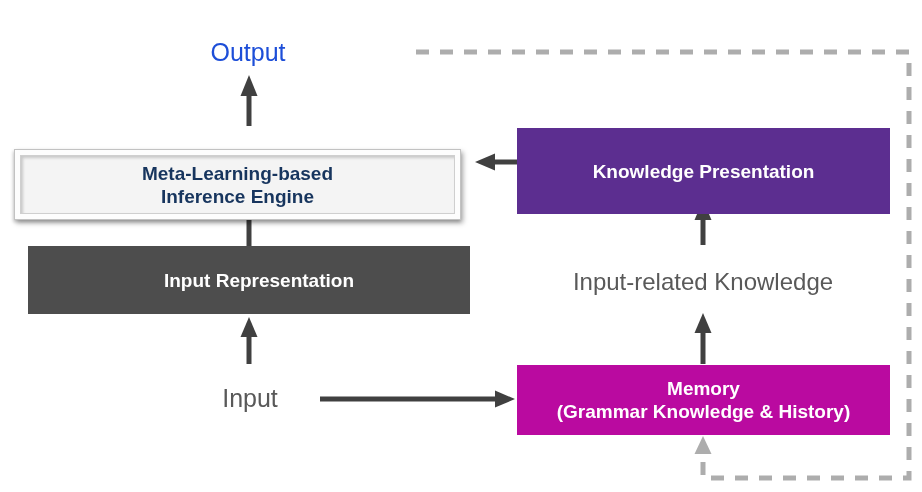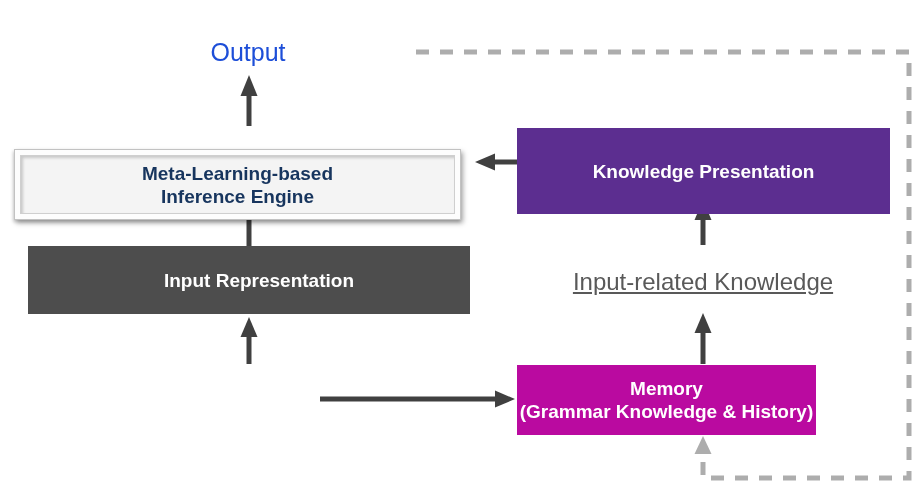--- a/index.html
+++ b/index.html
@@ -72,28 +72,29 @@
     </g>
 
     <g>
       <line x1="703" y1="364" x2="703" y2="331" stroke-width="5" stroke="#404040"></line>
       <polygon points="703,313 694.5,333 711.5,333" stroke="none" fill="#404040"></polygon>
     </g>
   </svg>
 
   <div class="free-label" style="left: 148px; top: 38px; width: 200px; color: #1d4ed8;">Output</div>
 
+  <div class="free-label" style="left: 150px; top: 384px; width: 200px; color: rgb(89, 89, 89);">Input</div>
 
-  <div class="free-label" style="left: 533px; top: 268px; width: 340px; font-size: 24px; color: rgb(89, 89, 89); text-decoration: underline;">Input-related Knowledge</div>
+  <div class="free-label" style="left: 533px; top: 268px; width: 340px; font-size: 24px; color: rgb(89, 89, 89);">Input-related Knowledge</div>
 
   <div class="meta-outer" style="left:14px;top:126px;width:447px;height:71px;margin-top:23px;">
     <div class="meta-inner" style="color: rgb(23, 53, 94); background: rgb(244, 244, 244);">Meta-Learning-based
 Inference Engine</div>
   </div>
 
   <div class="box" style="left: 517px; top: 128px; width: 373px; height: 86px; background: rgb(92, 46, 144); color: rgb(255, 255, 255);">Knowledge Presentation</div>
 
   <div class="box" style="left: 28px; top: 246px; width: 442px; height: 68px; background: rgb(77, 77, 77); color: rgb(255, 255, 255); padding-left: 20px;">Input Representation</div>
 
-  <div class="box" style="left: 517px; top: 365px; width: 299px; height: 70px; background: rgb(186, 10, 160); color: rgb(255, 255, 255);">Memory
+  <div class="box" style="left: 517px; top: 365px; width: 373px; height: 70px; background: rgb(186, 10, 160); color: rgb(255, 255, 255);">Memory
 (Grammar Knowledge &amp; History)</div>
 
 </div>
 
 </body></html>

